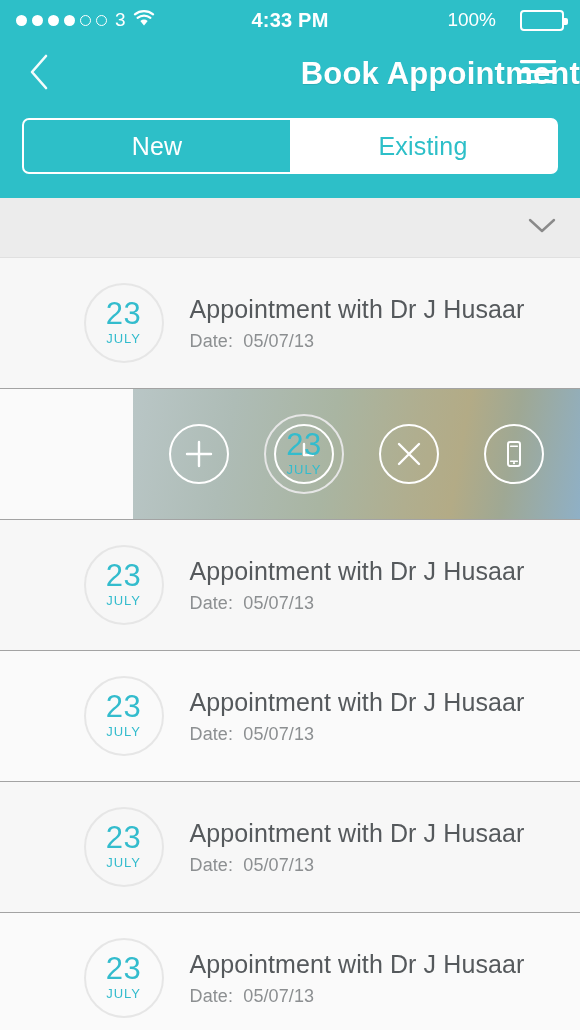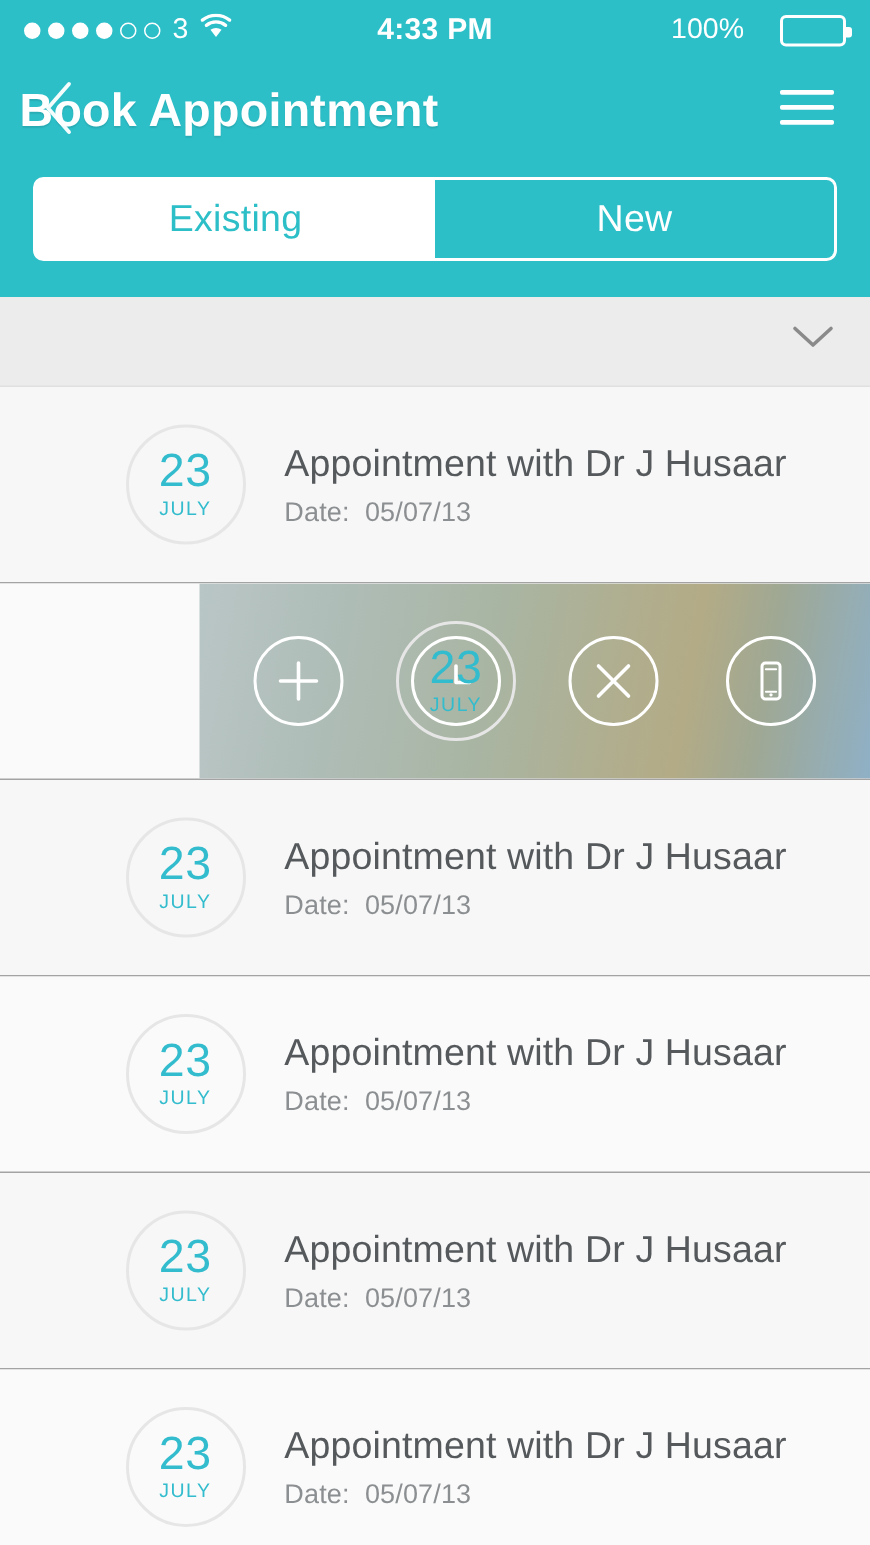--- a/index.html
+++ b/index.html
@@ -95,21 +95,21 @@
     height: 68px;
     background: #2dbfc8;
     display: flex;
     align-items: center;
     padding: 0 22px;
     position: relative;
   }
   .nav-title {
     position: absolute;
     left: 13px; right: 0;
-    text-align: left;
+    text-align: right;
     color: #ffffff;
     font-size: 31px;
     font-weight: bold;
     letter-spacing: 0.2px;
     text-shadow: 0 1px 1px rgba(0,0,0,0.10);
     pointer-events: none;
   }
   .nav-btn {
     position: relative;
     z-index: 2;
@@ -304,25 +304,25 @@
           <rect x="1" y="2" width="36" height="3.2" rx="1.2" fill="#ffffff"></rect>
           <rect x="1" y="12" width="36" height="3.2" rx="1.2" fill="#ffffff"></rect>
           <rect x="1" y="22" width="36" height="3.2" rx="1.2" fill="#ffffff"></rect>
         </svg>
       </span>
     </div>
   </div>
 
   <div class="segwrap">
     <div class="segment">
+      <div class="seg-btn active">
+        <span>New</span>
+      </div>
       <div class="seg-btn">
         <span>Existing</span>
-      </div>
-      <div class="seg-btn active">
-        <span>New</span>
       </div>
     </div>
   </div>
 
   <div class="section-header">
     <span class="section-chevron">
       <svg width="28" height="18" viewBox="0 0 28 18">
         <path d="M2 3 L14 14 L26 3" stroke="#8a8a8a" stroke-width="2.4" fill="none" stroke-linecap="round" stroke-linejoin="round"></path>
       </svg>
     </span>

